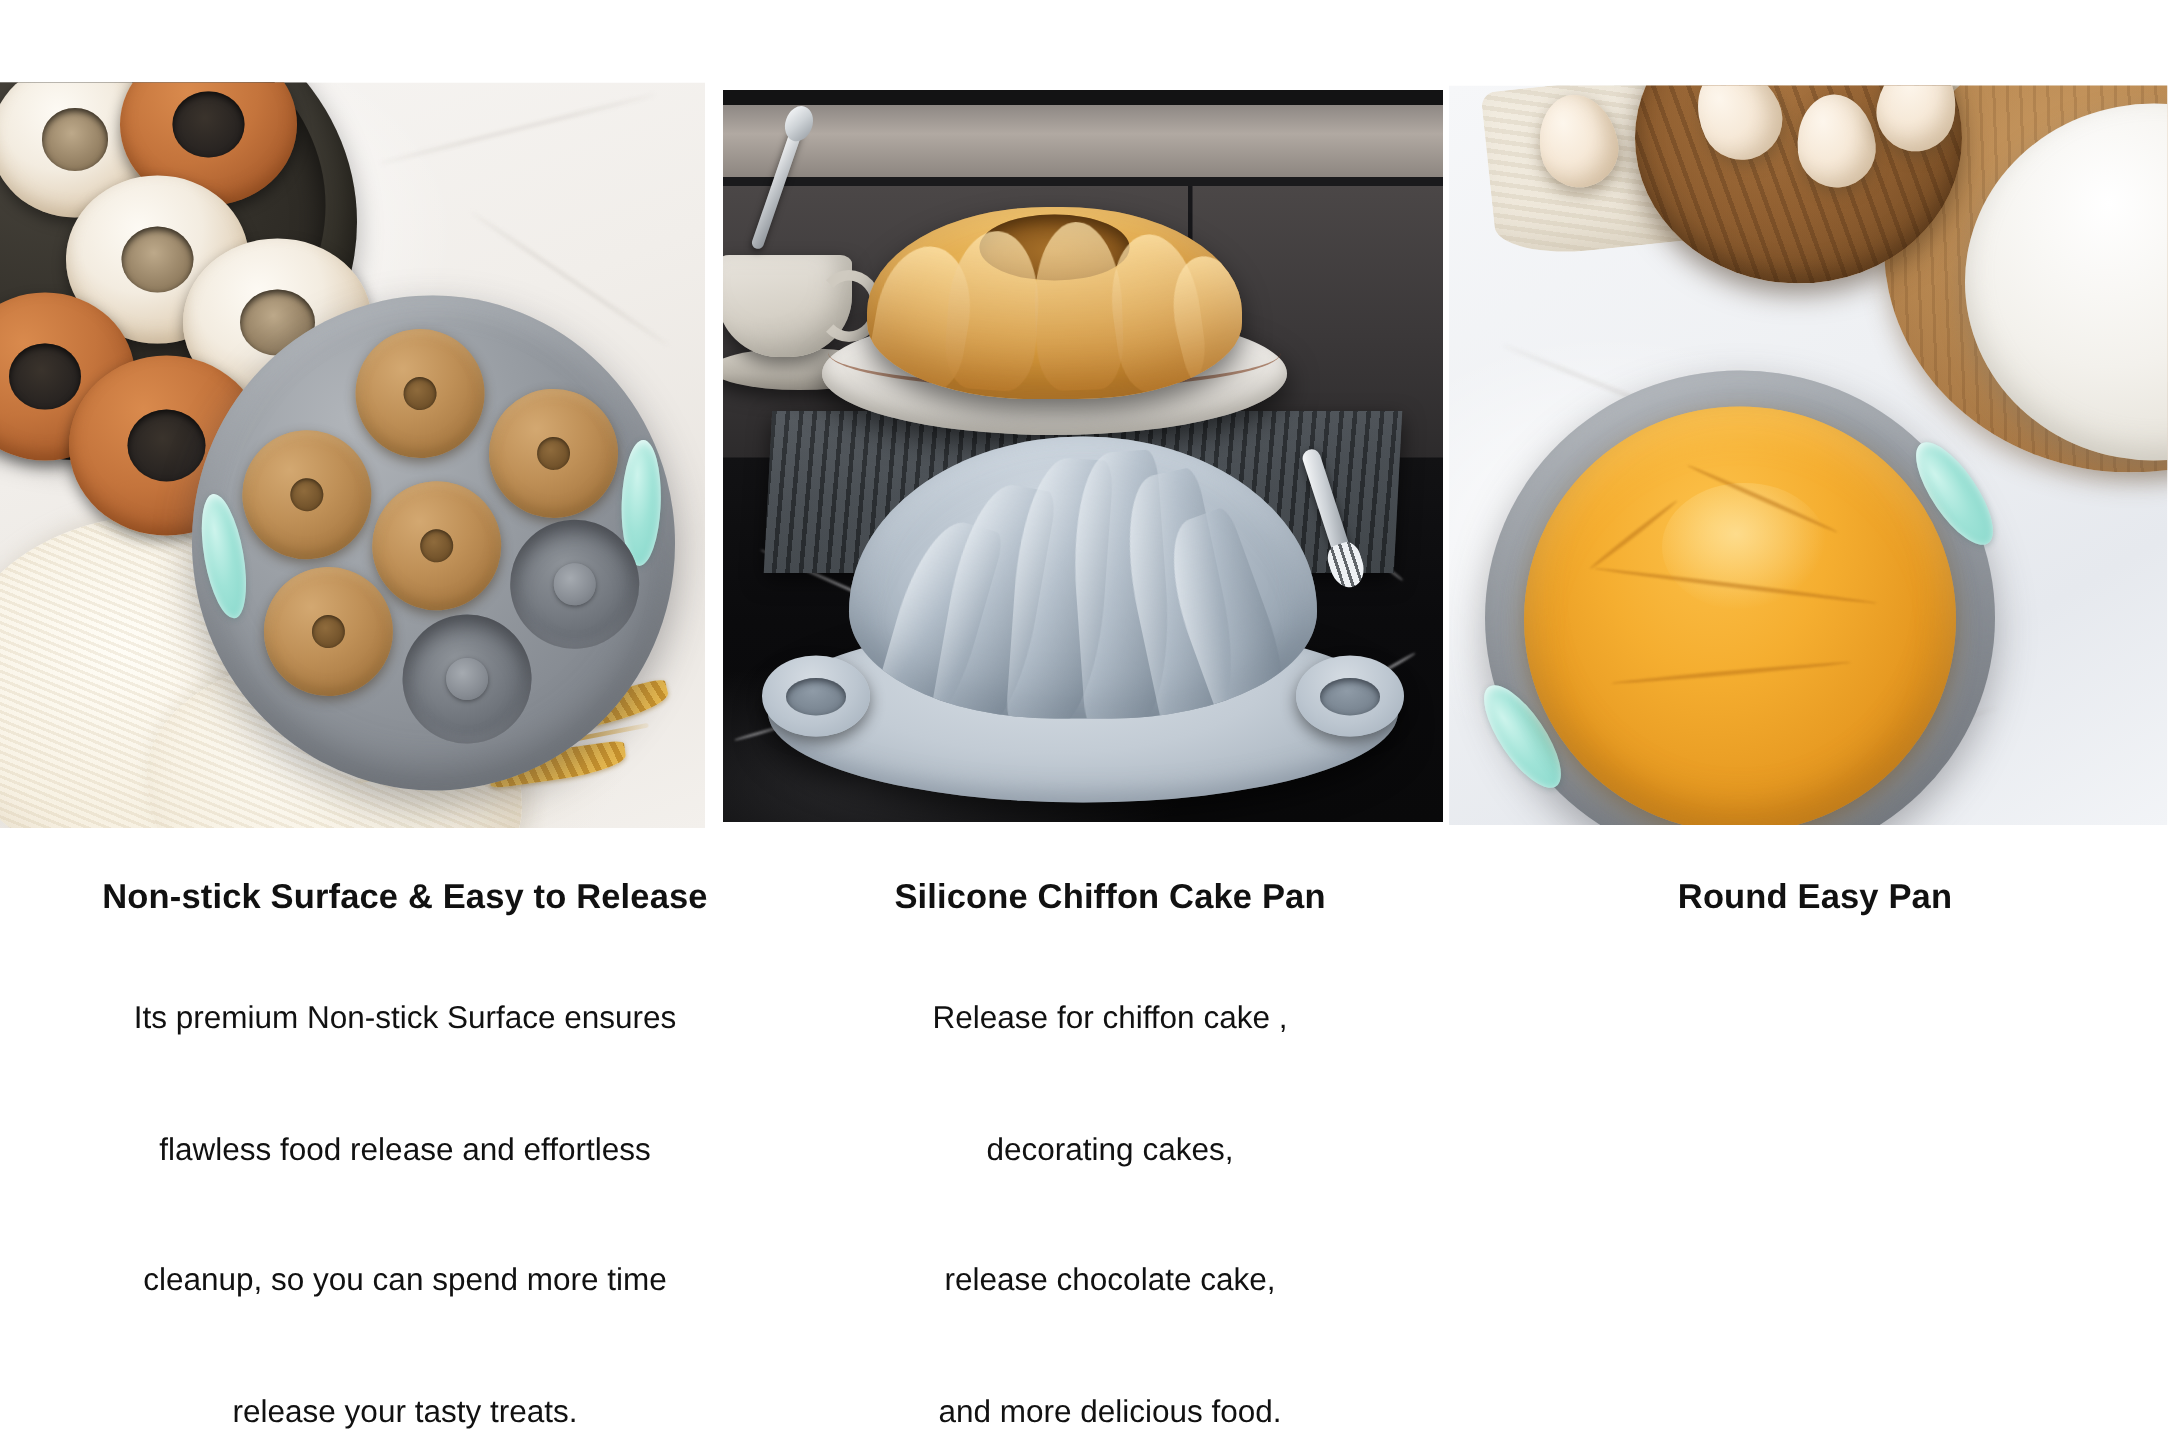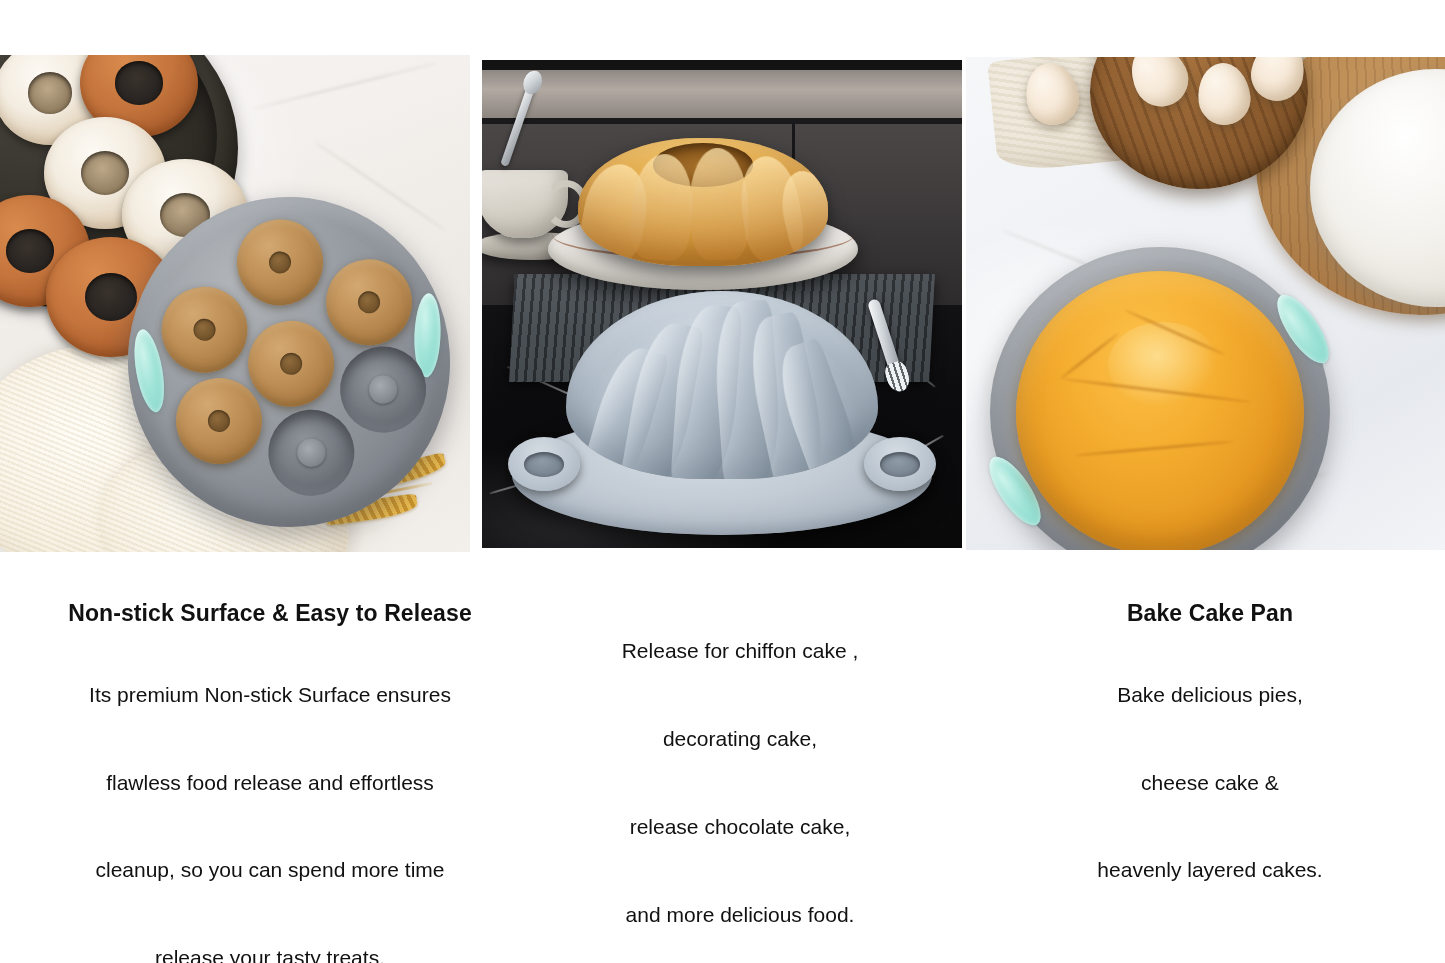--- a/index.html
+++ b/index.html
@@ -417,21 +417,21 @@
     position: absolute;
     left: 32%; top: 18%;
     width: 38%; height: 30%;
     border-radius: 50%;
     background: radial-gradient(ellipse at 45% 40%, rgba(255,236,178,.65) 0%, rgba(255,226,150,0) 70%);
   }
 
   
   .text-row {
     position: absolute;
-    left: 0; top: 584px;
+    left: 0; top: 568px;
     width: 1445px; height: 260px;
     display: flex;
     padding-left: 35px;
   }
   .text-col {
     width: 481.6px;
     padding: 0 14px;
     text-align: center;
     color: #111111;
   }
@@ -596,31 +596,27 @@
       <div class="feature-title">Non-stick Surface &amp; Easy to Release</div>
       <div class="feature-body">
         <span class="line">Its premium Non-stick Surface ensures</span>
         <span class="line">flawless food release and effortless</span>
         <span class="line">cleanup, so you can spend more time</span>
         <span class="line">release your tasty treats.</span>
       </div>
     </div>
 
     <div class="text-col">
+      <div class="feature-title">Silicone Chiffon Cake Pan</div>
       <div class="feature-body">
         <span class="line">Release for chiffon cake ,</span>
-        <span class="line">decorating cake,</span>
+        <span class="line">decorating cakes,</span>
         <span class="line">release chocolate cake,</span>
         <span class="line">and more delicious food.</span>
       </div>
     </div>
 
     <div class="text-col">
-      <div class="feature-title">Bake Cake Pan</div>
-      <div class="feature-body">
-        <span class="line">Bake delicious pies,</span>
-        <span class="line">cheese cake &amp;</span>
-        <span class="line">heavenly layered cakes.</span>
-      </div>
+      <div class="feature-title">Round Easy Pan</div>
     </div>
 
   </div>
 </div>
 
 </body></html>

